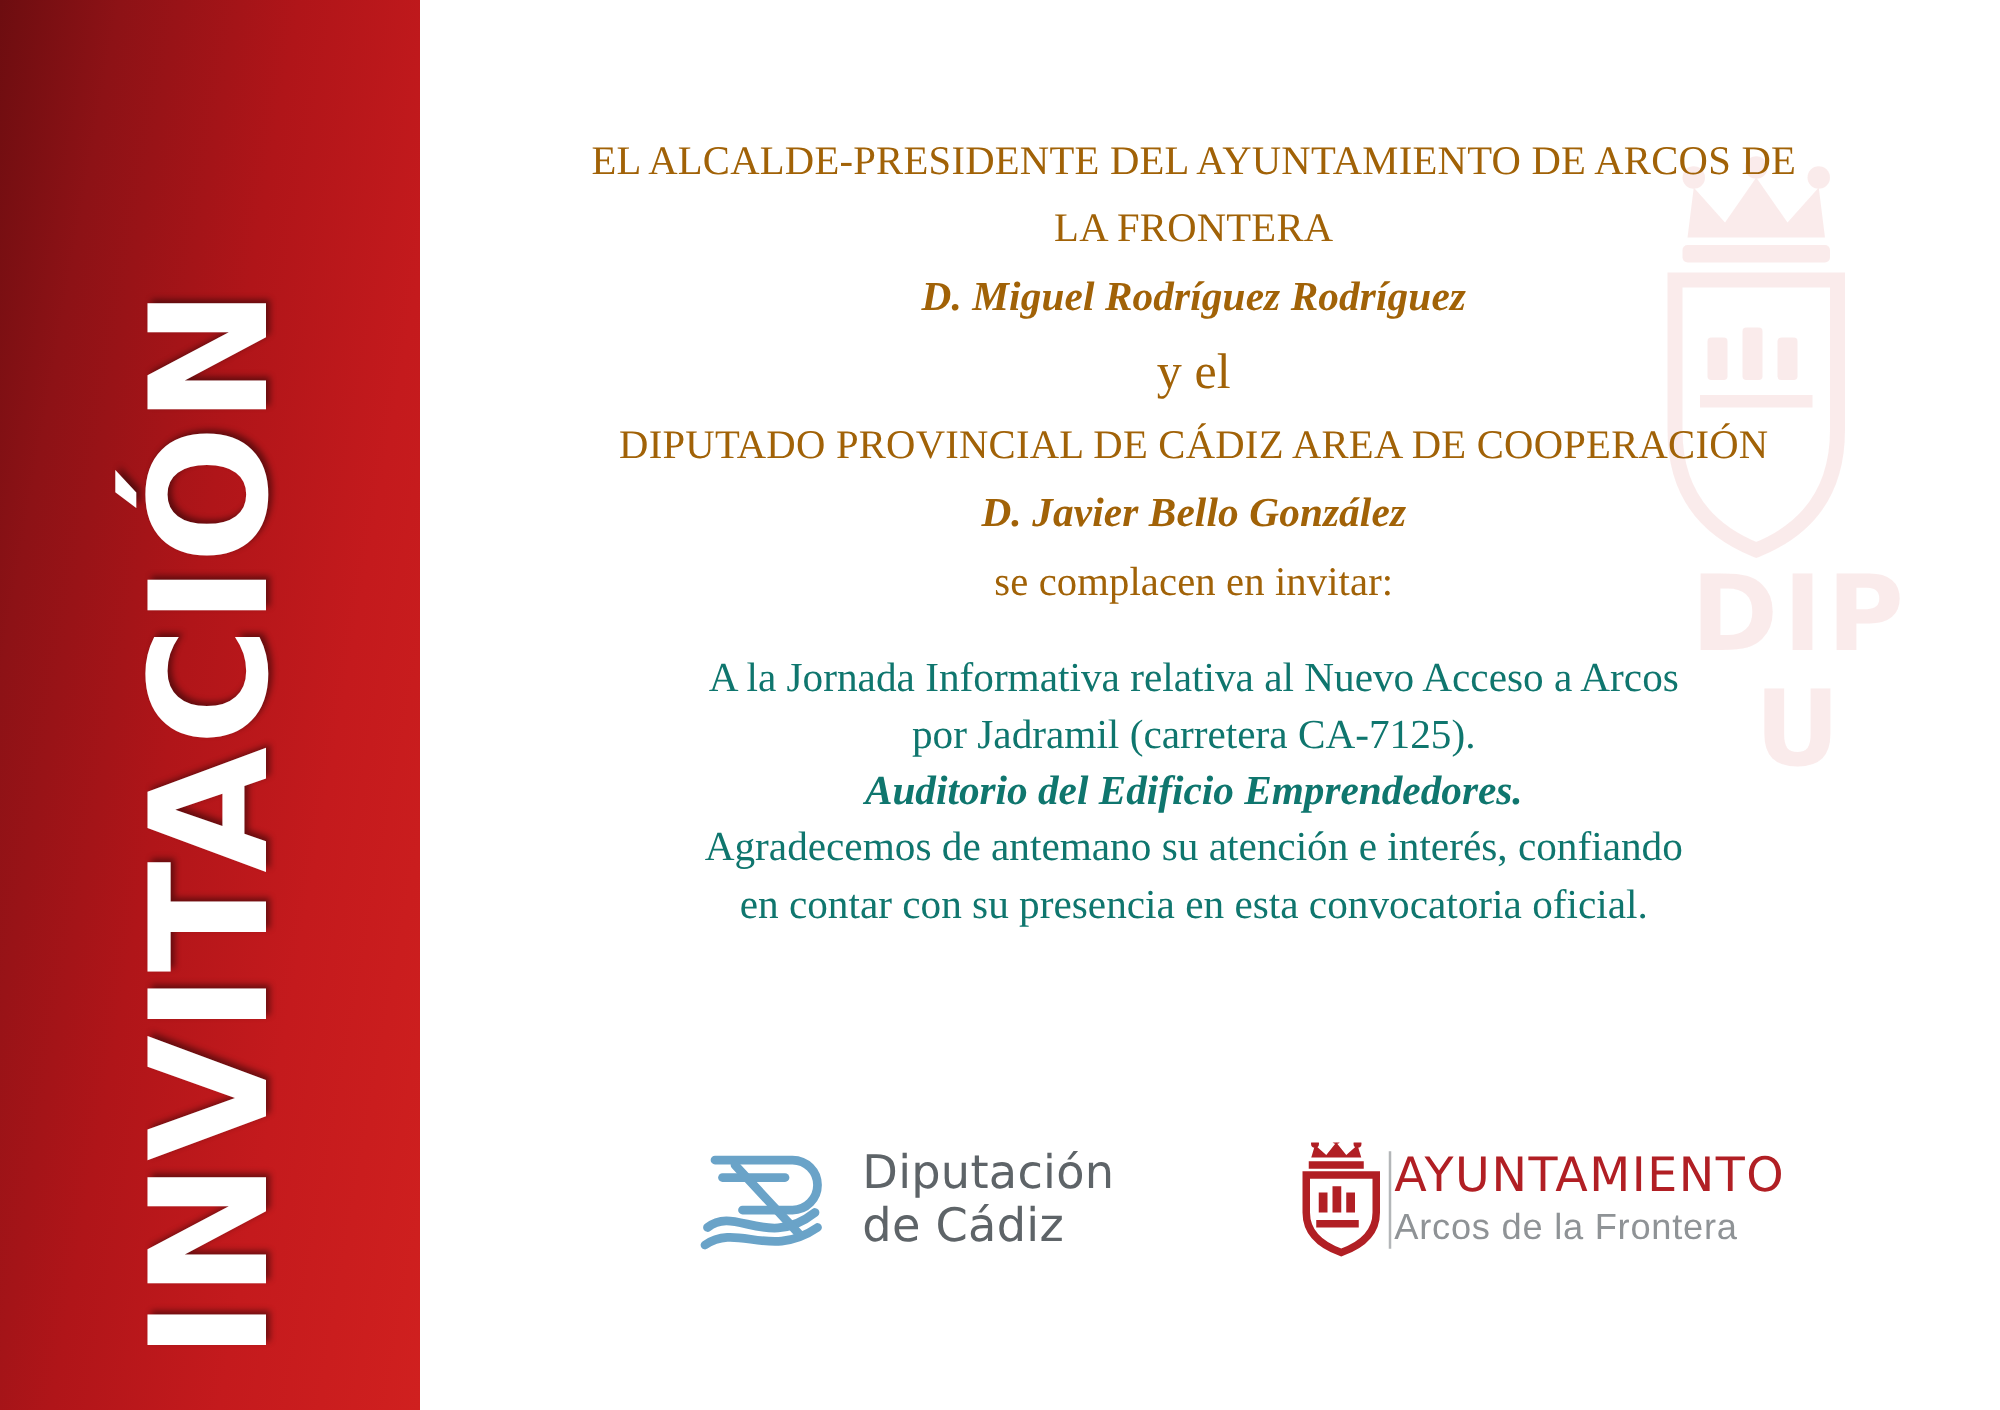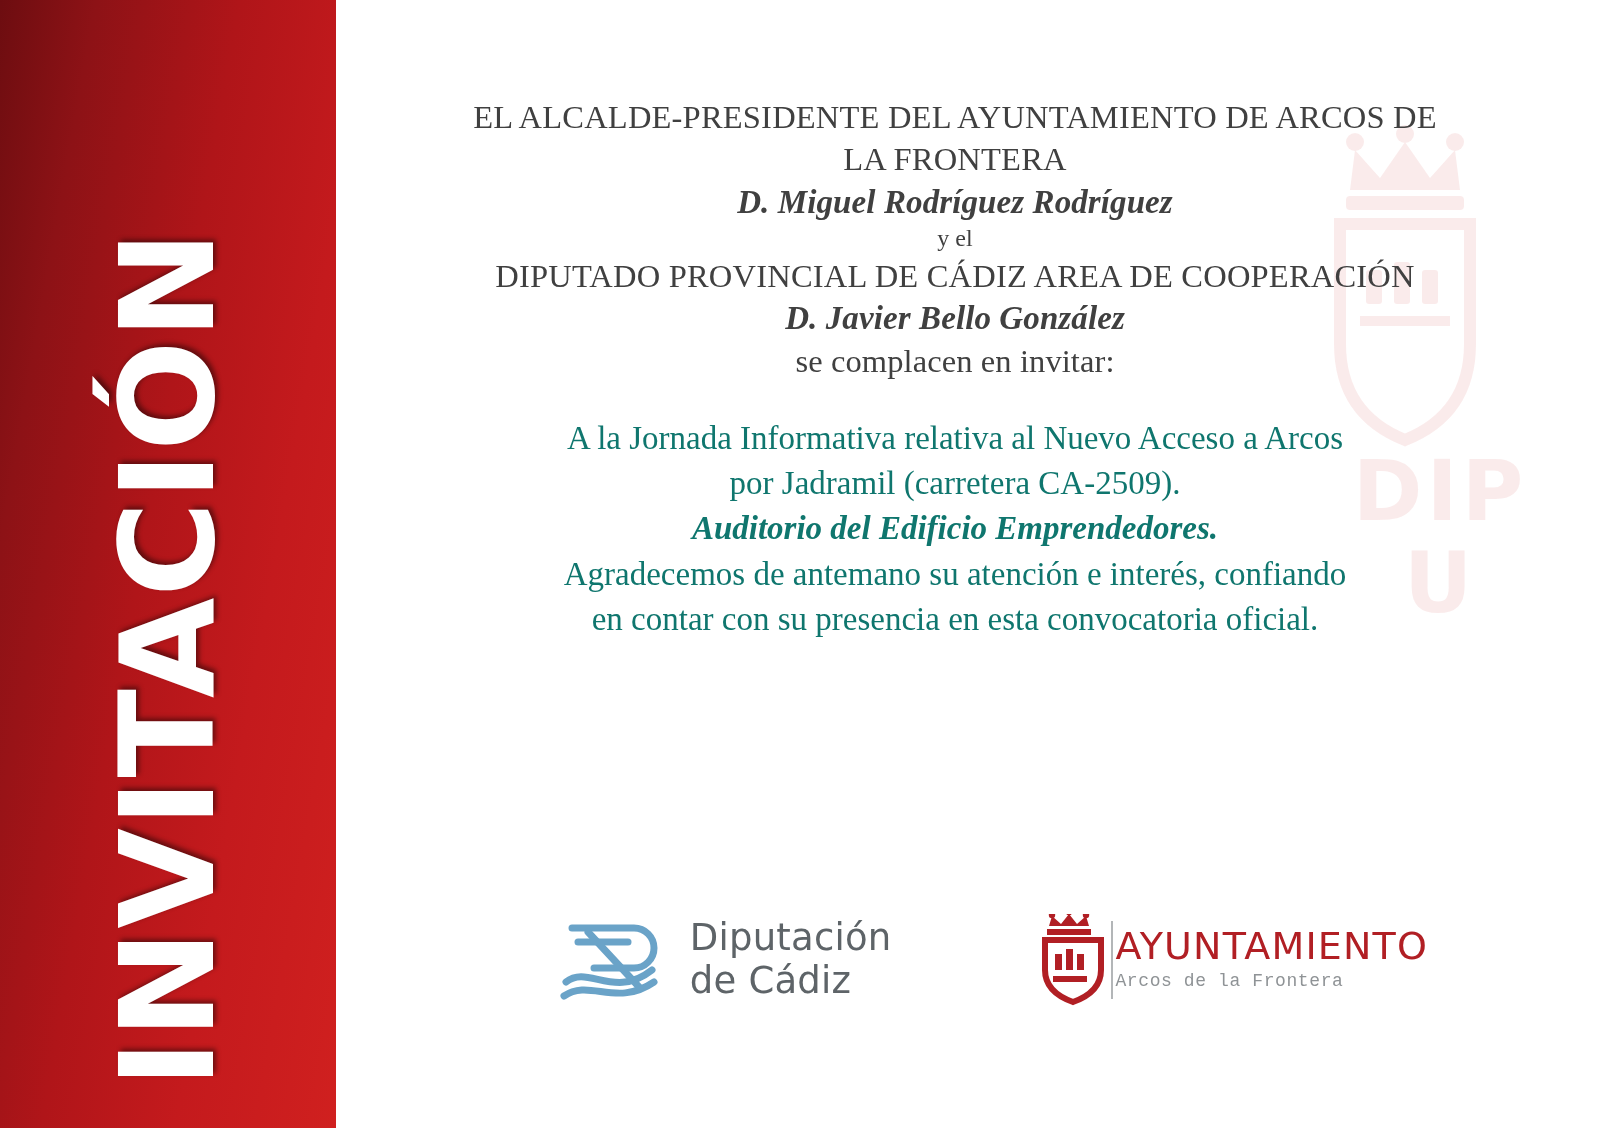--- a/index.html
+++ b/index.html
@@ -69,36 +69,37 @@
     position: absolute;
     left: 336px;
     top: 0;
     width: 1264px;
     height: 1128px;
     box-sizing: border-box;
     padding: 96px 86px 0 60px;
   }
   .line {
     text-align: center;
-    color: #404040;
+    color: #a16207;
     font-size: 32.5px;
     line-height: 1.30;
     letter-spacing: 0.1px;
+    margin-top: 12px;
   }
   .caps {
     font-size: 32.5px;
     letter-spacing: 0.2px;
   }
   .name {
     font-weight: bold;
     font-size: 33px;
     font-style: italic;
   }
   .small-join {
-    font-size: 24px;
+    font-size: 40px;
   }
   .gap {
     height: 34px;
   }
   .body-line {
     text-align: center;
     color: #0f766e;
     font-size: 33px;
     line-height: 1.37;
   }
@@ -143,22 +144,22 @@
   }
   .logo-ayto-text-main {
     color: #b11f24;
     font-family: "DejaVu Sans", sans-serif;
     font-size: 38px;
     letter-spacing: 1.2px;
     line-height: 1.05;
   }
   .logo-ayto-text-sub {
     color: #8f9396;
-    font-family: Liberation Mono, monospace;
-    font-size: 18px;
+    font-family: Liberation Sans, sans-serif;
+    font-size: 29px;
     letter-spacing: 0.6px;
     line-height: 1.2;
     margin-top: 4px;
   }
 </style>
 </head>
 <body>
 
 <div class="invitation">
 
@@ -193,21 +194,21 @@
     <div class="line caps">LA FRONTERA</div>
     <div class="line name">D. Miguel Rodríguez Rodríguez</div>
     <div class="line small-join">y el</div>
     <div class="line caps">DIPUTADO PROVINCIAL DE CÁDIZ AREA DE COOPERACIÓN</div>
     <div class="line name">D. Javier Bello González</div>
     <div class="line">se complacen en invitar:</div>
 
     <div class="gap"></div>
 
     <div class="body-line">A la Jornada Informativa relativa al Nuevo Acceso a Arcos</div>
-    <div class="body-line">por Jadramil (carretera CA-2509).</div>
+    <div class="body-line">por Jadramil (carretera CA-7125).</div>
     <div class="body-line bold-italic">Auditorio del Edificio Emprendedores.</div>
     <div class="body-line">Agradecemos de antemano su atención e interés, confiando</div>
     <div class="body-line">en contar con su presencia en esta convocatoria oficial.</div>
   </div>
 
   <div class="logos">
 
     <div class="logo-dip">
       <svg width="120" height="96" viewBox="0 0 120 96" xmlns="http://www.w3.org/2000/svg">
         <g fill="none" stroke="#6aa3c8" stroke-width="7" stroke-linecap="round">

